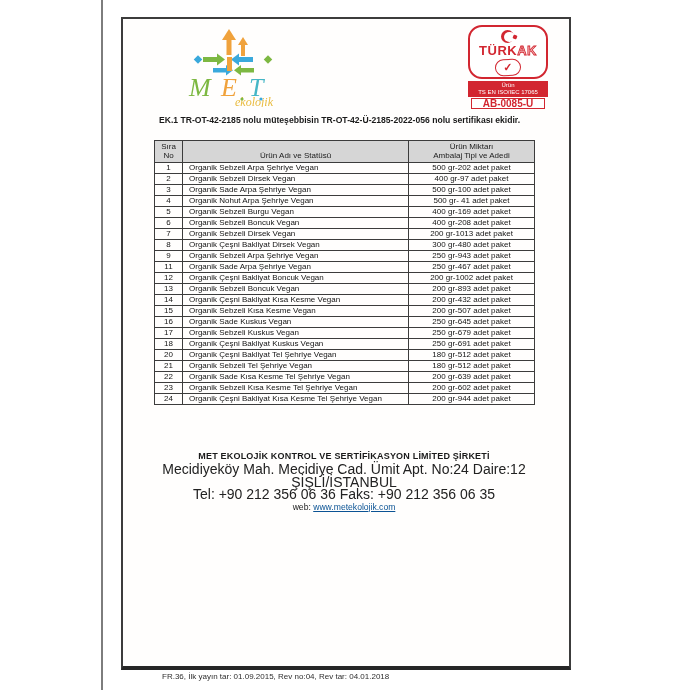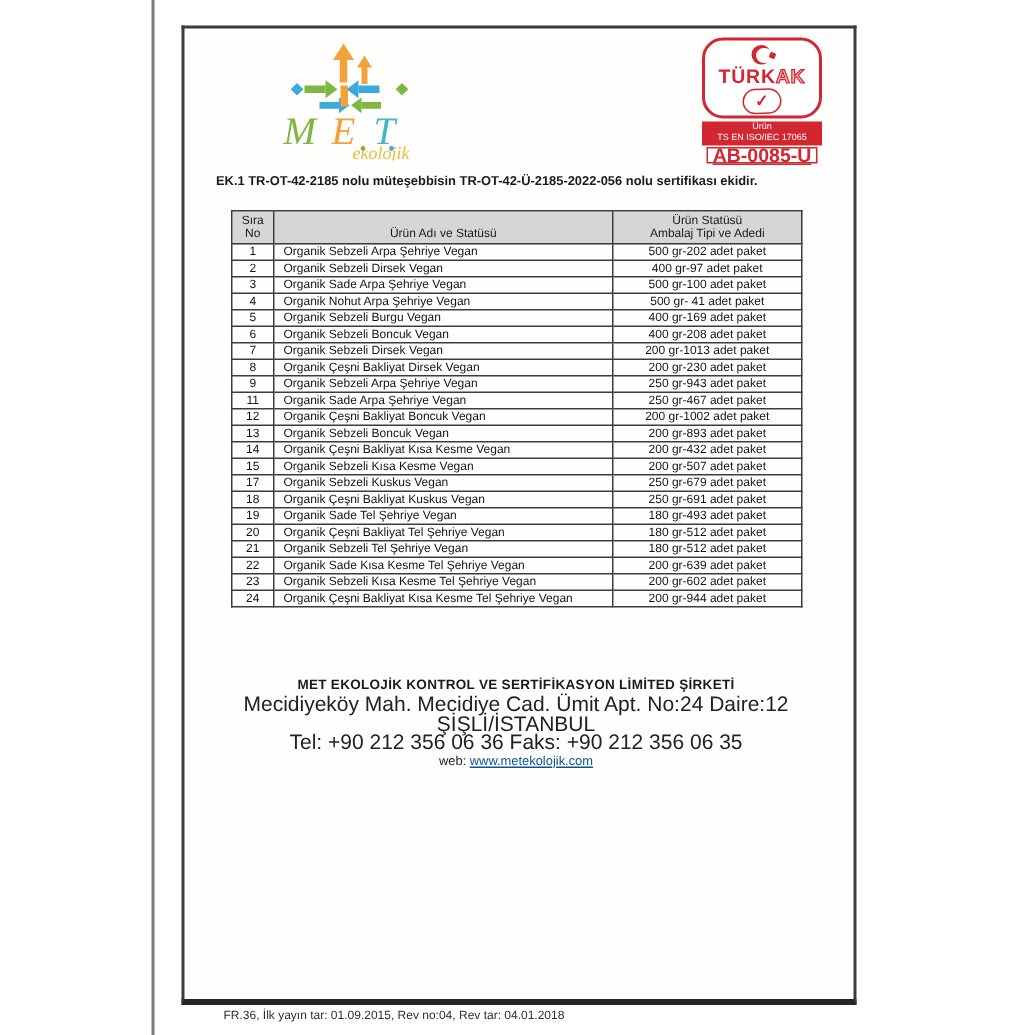--- a/index.html
+++ b/index.html
@@ -60,27 +60,27 @@
     display:flex; align-items:center; justify-content:center;
     color:#d22630; font-size:11px; font-weight:bold;
     transform:rotate(-3deg);
   }
   .scope-bar {
     margin-top:2px; background:#d22630; color:#fff; text-align:center;
     font-size:6px; line-height:7px; padding:1px 1px; width:100%;
   }
   .acc-box {
     margin:1px 3px 0; border:1.5px solid #d22630; color:#d22630;
-    text-align:center; font-size:13px; line-height:9px; font-weight:bold;
-    width:calc(100% - 6px); background:#fff;text-decoration:underline;
+    text-align:center; font-size:10px; line-height:9px; font-weight:bold;
+    width:calc(100% - 6px); background:#fff;
   }
 
   
   .attachment-title {
-    position:absolute; left:21px; top:96px; width:405px;
+    position:absolute; left:36px; top:96px; width:405px;
     font-size:8.6px; font-weight:bold; color:#1a1a1a; white-space:nowrap;
   }
 
   
   .product-table {
     position:absolute; left:31px; top:121px; width:380px;
     border-collapse:collapse; table-layout:fixed;
   }
   .product-table col.c-no  { width:28px; }
   .product-table col.c-name{ width:226px; }
@@ -105,21 +105,21 @@
   .company-block {
     position:absolute; left:31px; top:431px; width:380px; text-align:center;
   }
   .company-name { font-size:9px; font-weight:bold; letter-spacing:0.2px; line-height:13px; color:#1a1a1a; }
   .company-line { font-size:14px; line-height:12.5px; color:#222; }
   .company-web  { font-size:8.6px; line-height:12.5px; color:#222; }
   .company-web a { color:#0b5394; }
 
   
   .revision-line {
-    position:absolute; left:149px; top:672px;
+    position:absolute; left:162px; top:672px;
     font-size:8px; color:#2e2e2e; white-space:nowrap;
   }
 </style>
 </head>
 <body>
 
 <div class="page-edge-line"></div>
 
 <div class="doc-frame">
 
@@ -185,21 +185,21 @@
         <col class="c-qty">
       </colgroup>
     <thead>
       <tr>
         <th>
           <div>Sıra</div>
           <div>No</div>
         </th>
         <th>Ürün Adı ve Statüsü</th>
         <th>
-          <div>Ürün Statüsü</div>
+          <div>Ürün Miktarı</div>
           <div>Ambalaj Tipi ve Adedi</div>
         </th>
       </tr>
     </thead>
     <tbody>
 
     <tr>
         <td class="cell-no">1</td>
         <td class="cell-name">Organik Sebzeli Arpa Şehriye Vegan</td>
         <td class="cell-qty">500 gr-202 adet paket</td>
@@ -230,21 +230,21 @@
         <td class="cell-qty">400 gr-208 adet paket</td>
       </tr>
         <tr>
         <td class="cell-no">7</td>
         <td class="cell-name">Organik Sebzeli Dirsek Vegan</td>
         <td class="cell-qty">200 gr-1013 adet paket</td>
       </tr>
         <tr>
         <td class="cell-no">8</td>
         <td class="cell-name">Organik Çeşni Bakliyat Dirsek Vegan</td>
-        <td class="cell-qty">200 gr-230 adet paket</td>
+        <td class="cell-qty">300 gr-480 adet paket</td>
       </tr>
         <tr>
         <td class="cell-no">9</td>
         <td class="cell-name">Organik Sebzeli Arpa Şehriye Vegan</td>
         <td class="cell-qty">250 gr-943 adet paket</td>
       </tr>
         <tr>
         <td class="cell-no">11</td>
         <td class="cell-name">Organik Sade Arpa Şehriye Vegan</td>
         <td class="cell-qty">250 gr-467 adet paket</td>
@@ -263,33 +263,33 @@
         <td class="cell-no">14</td>
         <td class="cell-name">Organik Çeşni Bakliyat Kısa Kesme Vegan</td>
         <td class="cell-qty">200 gr-432 adet paket</td>
       </tr>
         <tr>
         <td class="cell-no">15</td>
         <td class="cell-name">Organik Sebzeli Kısa Kesme Vegan</td>
         <td class="cell-qty">200 gr-507 adet paket</td>
       </tr>
         <tr>
+        <td class="cell-no">16</td>
+        <td class="cell-name">Organik Sade Kuskus Vegan</td>
+        <td class="cell-qty">250 gr-645 adet paket</td>
+      </tr>
+        <tr>
         <td class="cell-no">17</td>
         <td class="cell-name">Organik Sebzeli Kuskus Vegan</td>
         <td class="cell-qty">250 gr-679 adet paket</td>
       </tr>
         <tr>
         <td class="cell-no">18</td>
         <td class="cell-name">Organik Çeşni Bakliyat Kuskus Vegan</td>
         <td class="cell-qty">250 gr-691 adet paket</td>
-      </tr>
-        <tr>
-        <td class="cell-no">19</td>
-        <td class="cell-name">Organik Sade Tel Şehriye Vegan</td>
-        <td class="cell-qty">180 gr-493 adet paket</td>
       </tr>
         <tr>
         <td class="cell-no">20</td>
         <td class="cell-name">Organik Çeşni Bakliyat Tel Şehriye Vegan</td>
         <td class="cell-qty">180 gr-512 adet paket</td>
       </tr>
         <tr>
         <td class="cell-no">21</td>
         <td class="cell-name">Organik Sebzeli Tel Şehriye Vegan</td>
         <td class="cell-qty">180 gr-512 adet paket</td>

